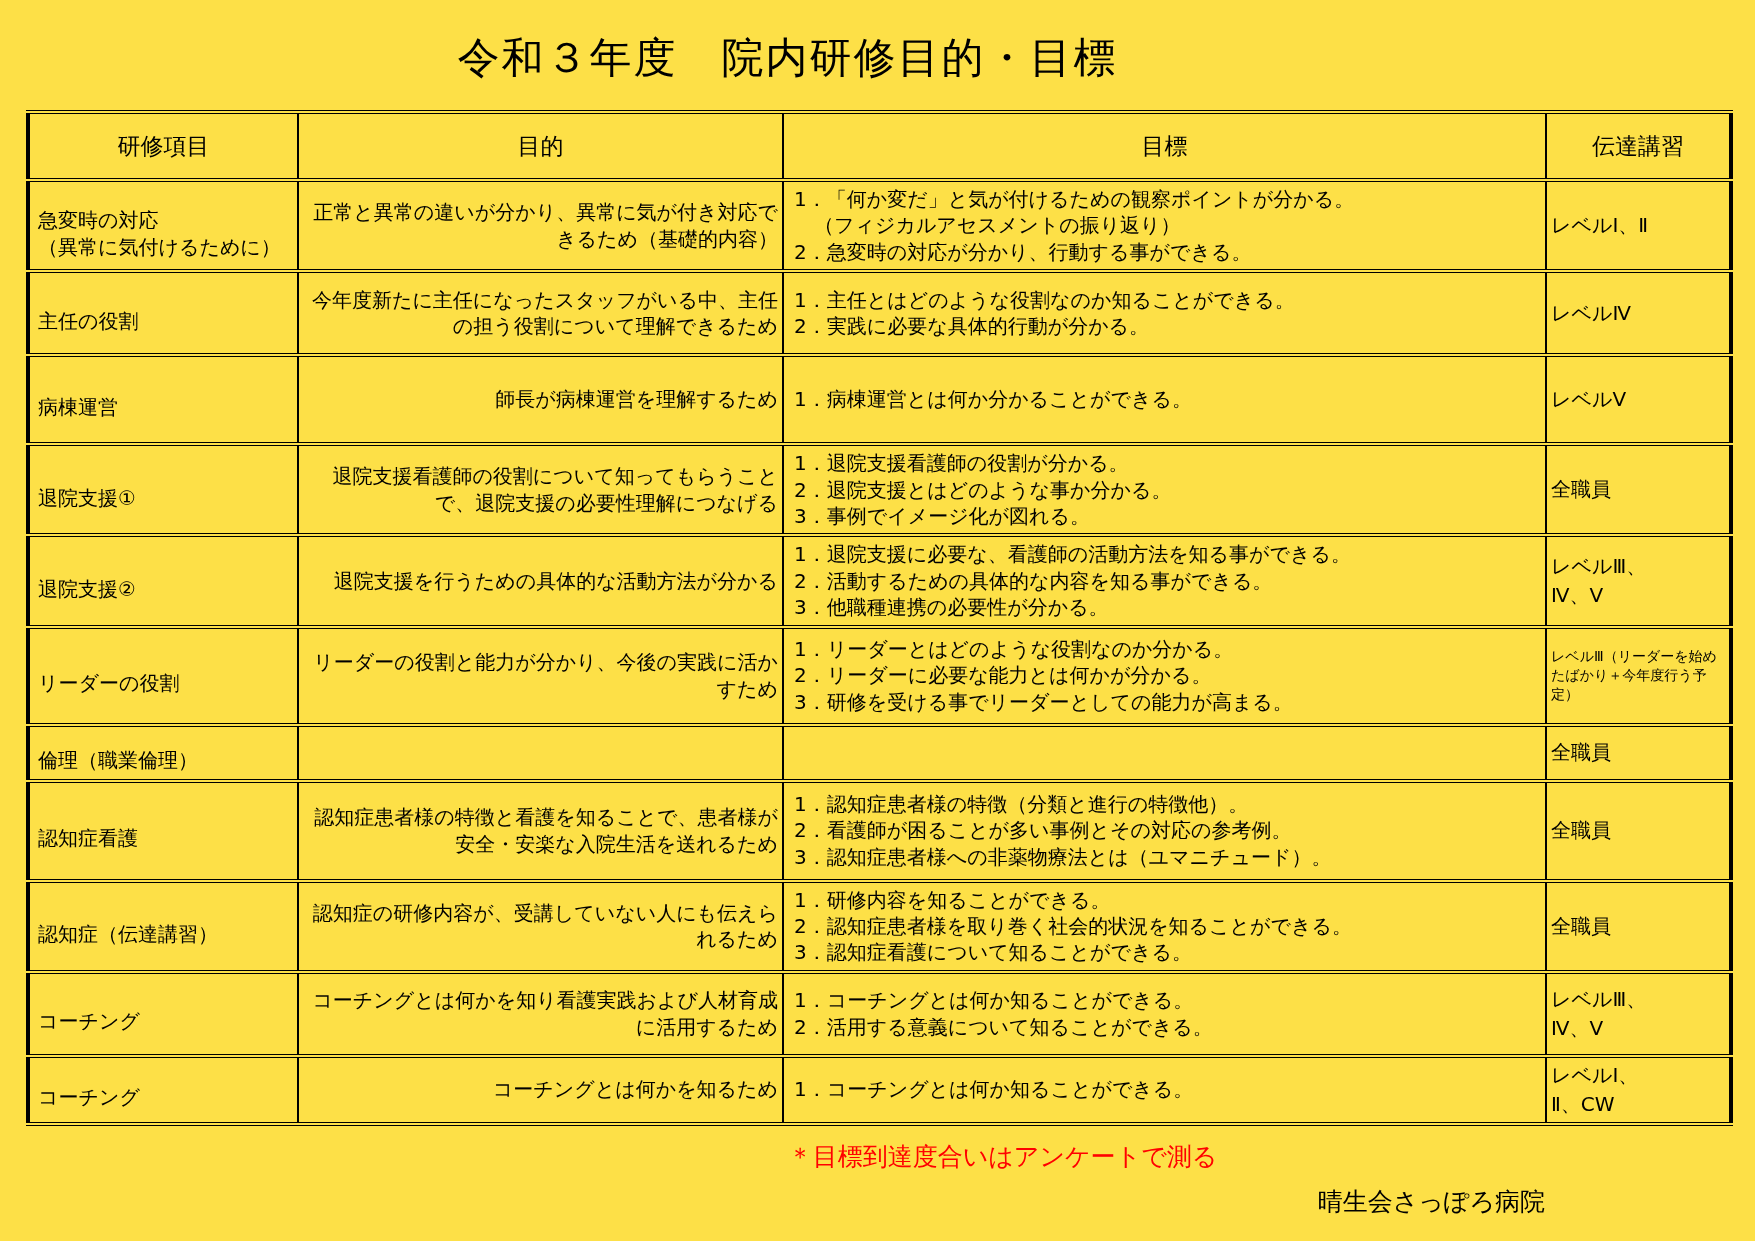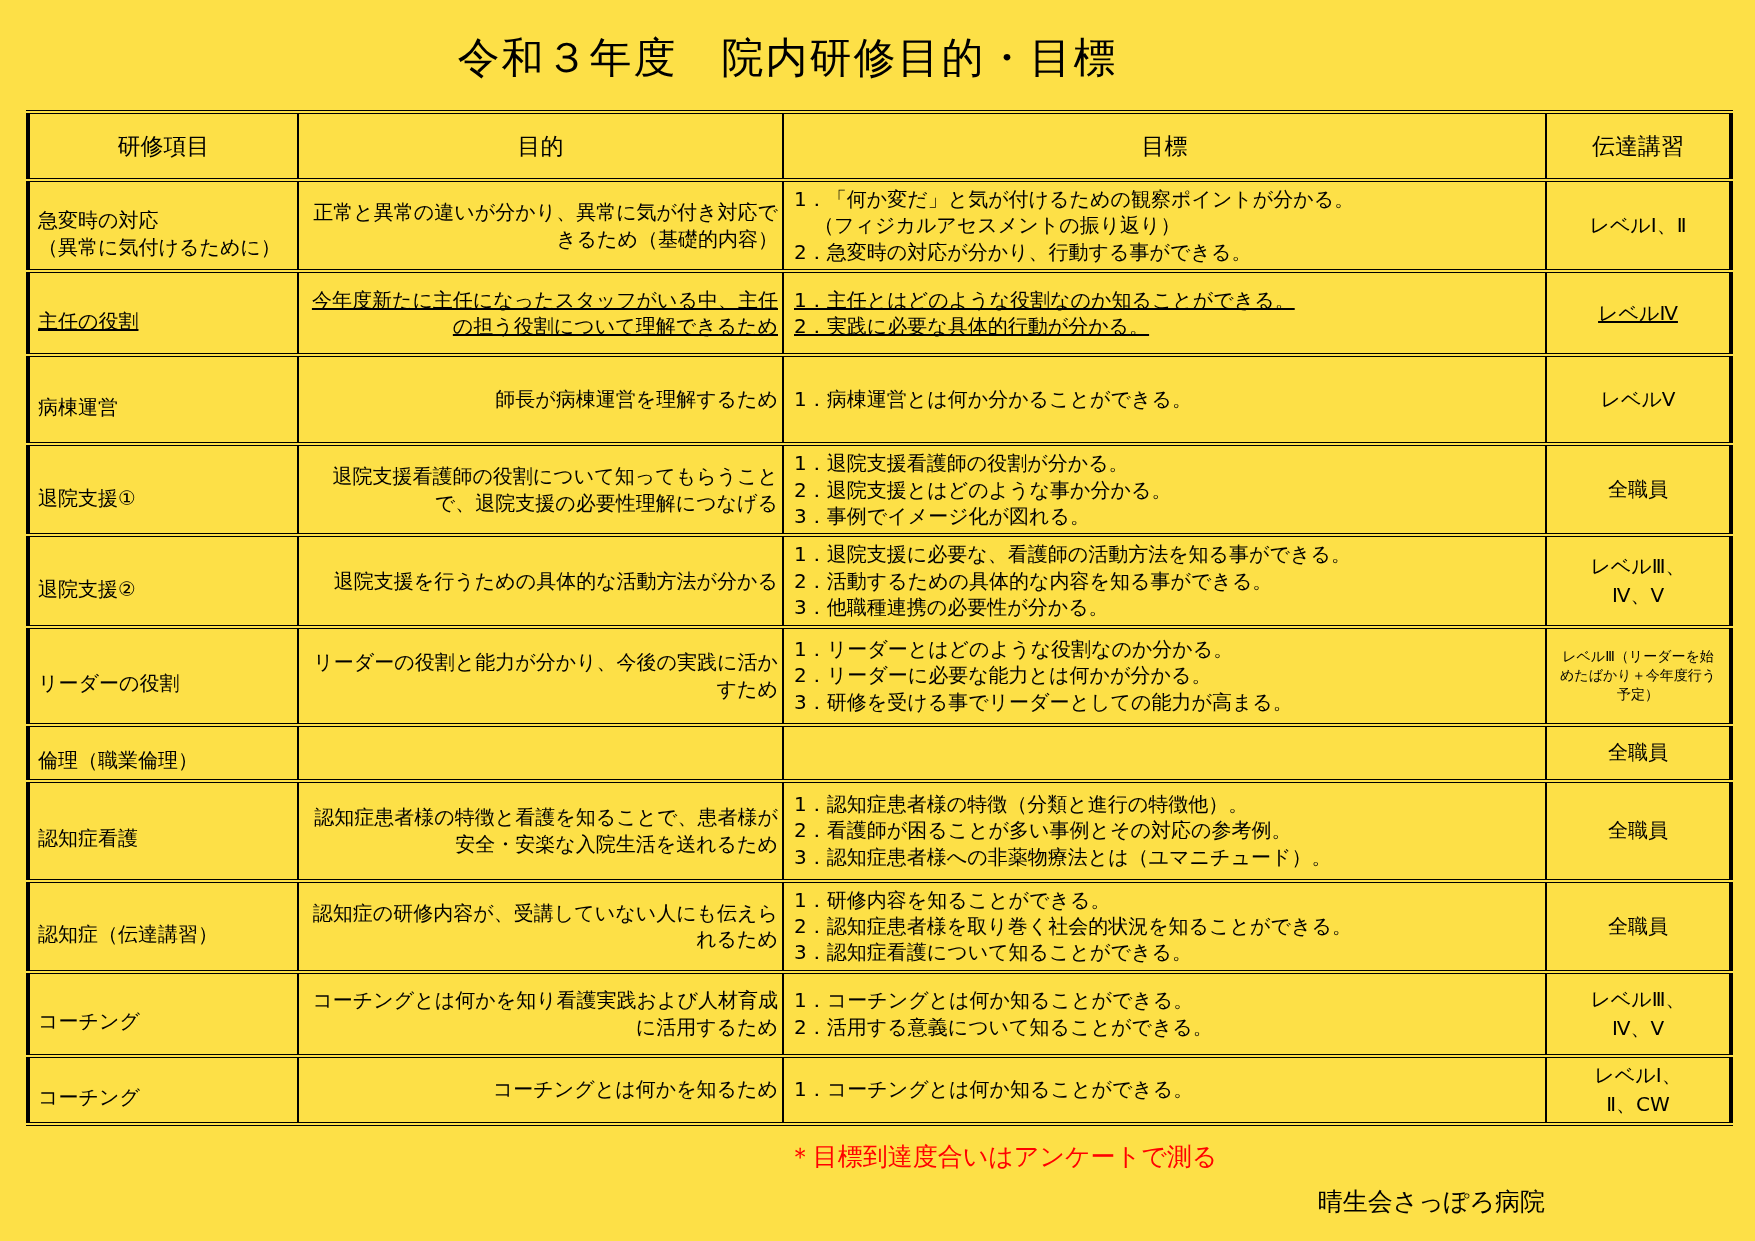--- a/index.html
+++ b/index.html
@@ -41,24 +41,24 @@
   th {
     font-weight: normal;
     font-size: 23px;
     text-align: center;
     padding: 2px 4px;
   }
   td { font-size: 20px; line-height: 1.32; }
   td.col-item    { padding: 20px 6px 4px 8px; text-align: left; }
   td.col-purpose { padding: 4px 4px 4px 0; text-align: right; }
   td.col-goals   { padding: 4px 6px 4px 10px; text-align: left; border-radius: 25px; }
-  td.col-ladder  { padding: 2px 12px; text-align: center; line-height: 1.45; }
+  td.col-ladder  { padding: 2px 4px; text-align: left; line-height: 1.45; }
   td.col-ladder.small { font-size: 14px; line-height: 1.35; }
   tbody tr:nth-child(1)  { height: 90px; }
-  tbody tr:nth-child(2)  { height: 84px; text-decoration: underline; }
+  tbody tr:nth-child(2)  { height: 84px; }
   tbody tr:nth-child(3)  { height: 89px; }
   tbody tr:nth-child(4)  { height: 78px; }
   tbody tr:nth-child(5)  { height: 76px; }
   tbody tr:nth-child(6)  { height: 98px; }
   tbody tr:nth-child(7)  { height: 56px; }
   tbody tr:nth-child(8)  { height: 100px; }
   tbody tr:nth-child(9)  { height: 82px; }
   tbody tr:nth-child(10) { height: 84px; }
   tbody tr:nth-child(11) { height: 68px; }
   .note {

